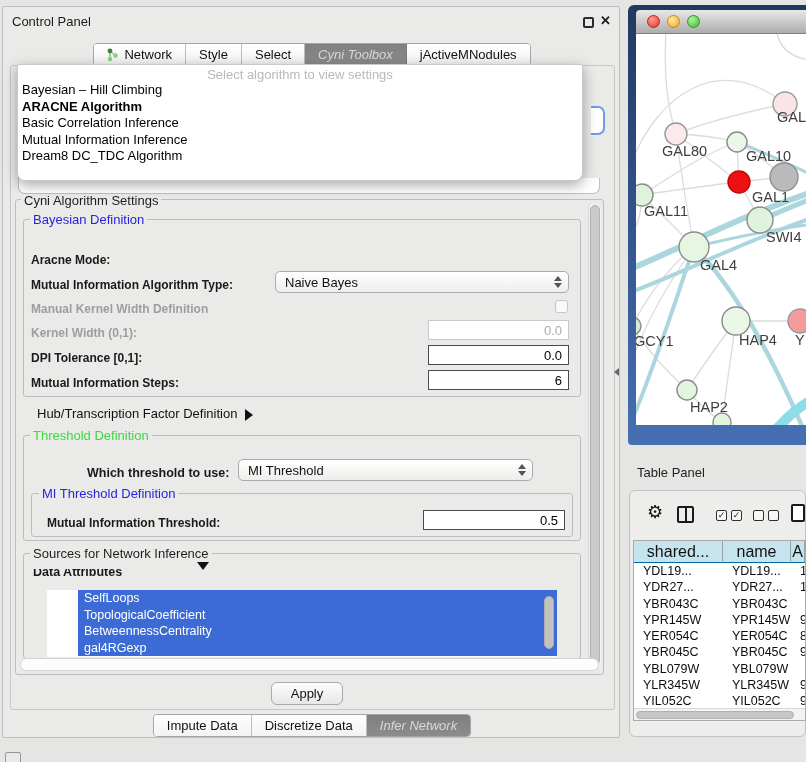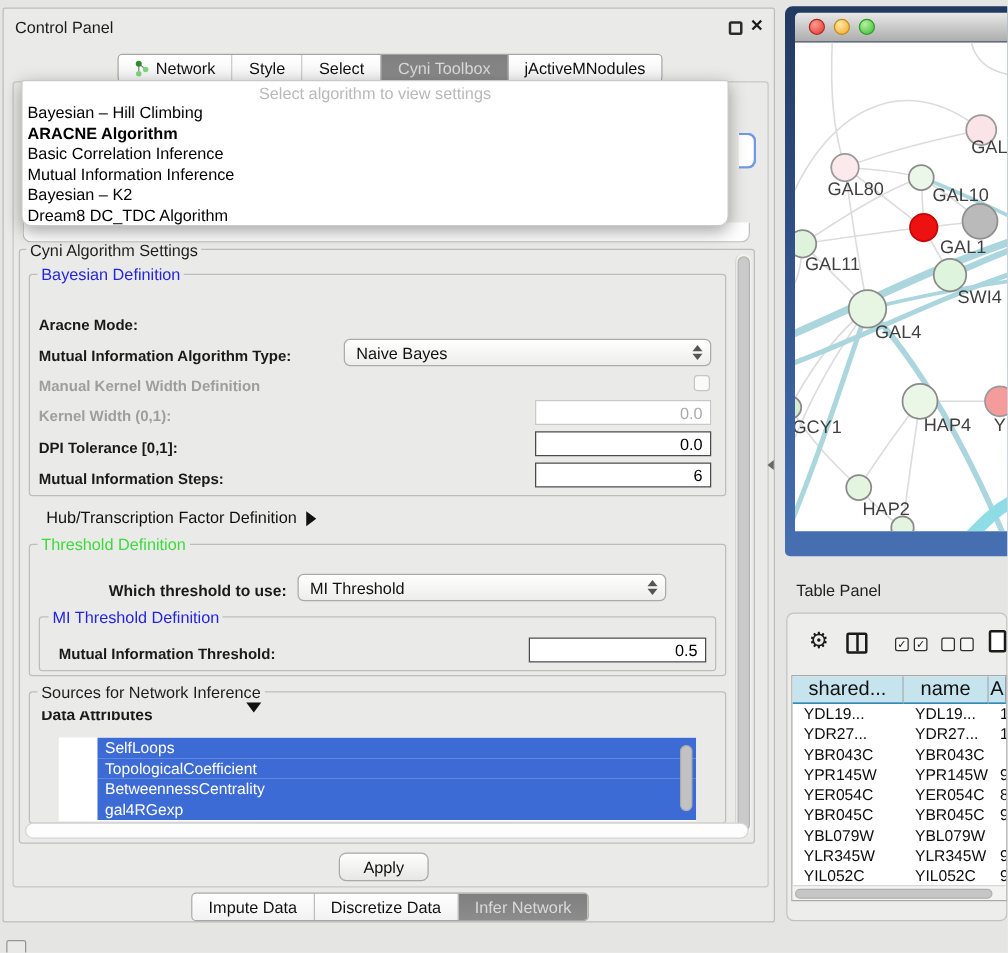--- a/index.html
+++ b/index.html
@@ -14,21 +14,21 @@
   .float-ic { position:absolute; left:580px; top:10px; width:11px; height:11px;
               border:2px solid #2b2b2b; border-radius:2px; background:transparent; }
   .close-ic { position:absolute; left:597px; top:6px; font-size:13px; font-weight:bold; color:#1b1b1b; }
 
   .tabbar-wrap { position:absolute; left:0; top:36px; width:618px; display:flex; justify-content:center; }
   .tabbar { display:inline-flex; height:23px; border:1px solid #A6A6A6; border-radius:4px;
             background:#FDFDFD; overflow:hidden; }
   .tab { display:flex; align-items:center; gap:5px; padding:0 13px; font-size:13px; color:#111;
          border-right:1px solid #BDBDBD; background:linear-gradient(#FFFFFF,#F2F2F2); }
   .tab:last-child { border-right:none; }
-  .tab.sel { background:linear-gradient(#7F7F7F,#8C8C8C); color:#D9D9D9; border-right-color:#7a7a7a; }
+  .tab.sel { background:linear-gradient(#7F7F7F,#8C8C8C); color:#D9D9D9; border-right-color:#7a7a7a;font-style:italic; }
 
   .inner-panel { position:absolute; left:7px; top:58px; width:605px; height:645px;
                  border:1px solid #C7C7C5; border-radius:3px; }
 
   
   .combo-remnant { position:absolute; left:15px; top:171px; width:582px; height:16px;
                    background:#fff; border:1px solid #BFBFBF; border-top:none; border-radius:0 0 7px 7px; z-index:40; }
   .focus-frag { position:absolute; left:588px; top:99px; width:14px; height:29px; background:#fff;
                 border:2px solid #6E9BE6; border-left:none; border-radius:0 7px 7px 0; z-index:5; }
 
@@ -171,21 +171,20 @@
     <div class="focus-frag"></div>
     <div class="combo-remnant"></div>
 
     <div class="popup">
       <div class="popup-ph">Select algorithm to view settings</div>
       <div>
           <div class="dd-item">Bayesian – Hill Climbing</div>
           <div class="dd-item sel">ARACNE Algorithm</div>
           <div class="dd-item">Basic Correlation Inference</div>
           <div class="dd-item">Mutual Information Inference</div>
-          <div class="dd-item">Bayesian – K2</div>
           <div class="dd-item">Dream8 DC_TDC Algorithm</div>
         </div>
     </div>
 
     <span class="gtitle dark" style="left:18px; top:186px;">Cyni Algorithm Settings</span>
     <div class="group" style="left:12px; top:192px; width:589px; height:476px;"></div>
 
     <div class="vscroll">
         <div class="thumb"></div>
       </div>

